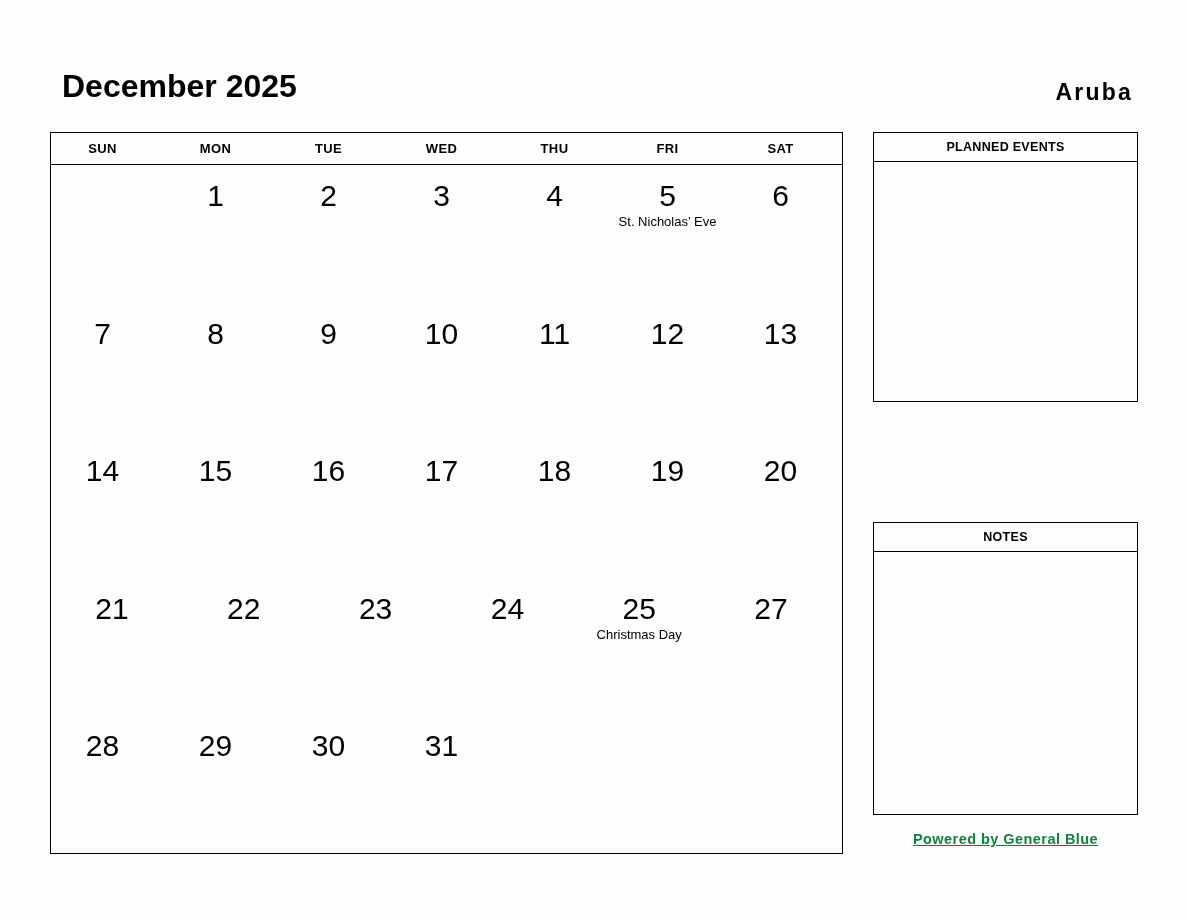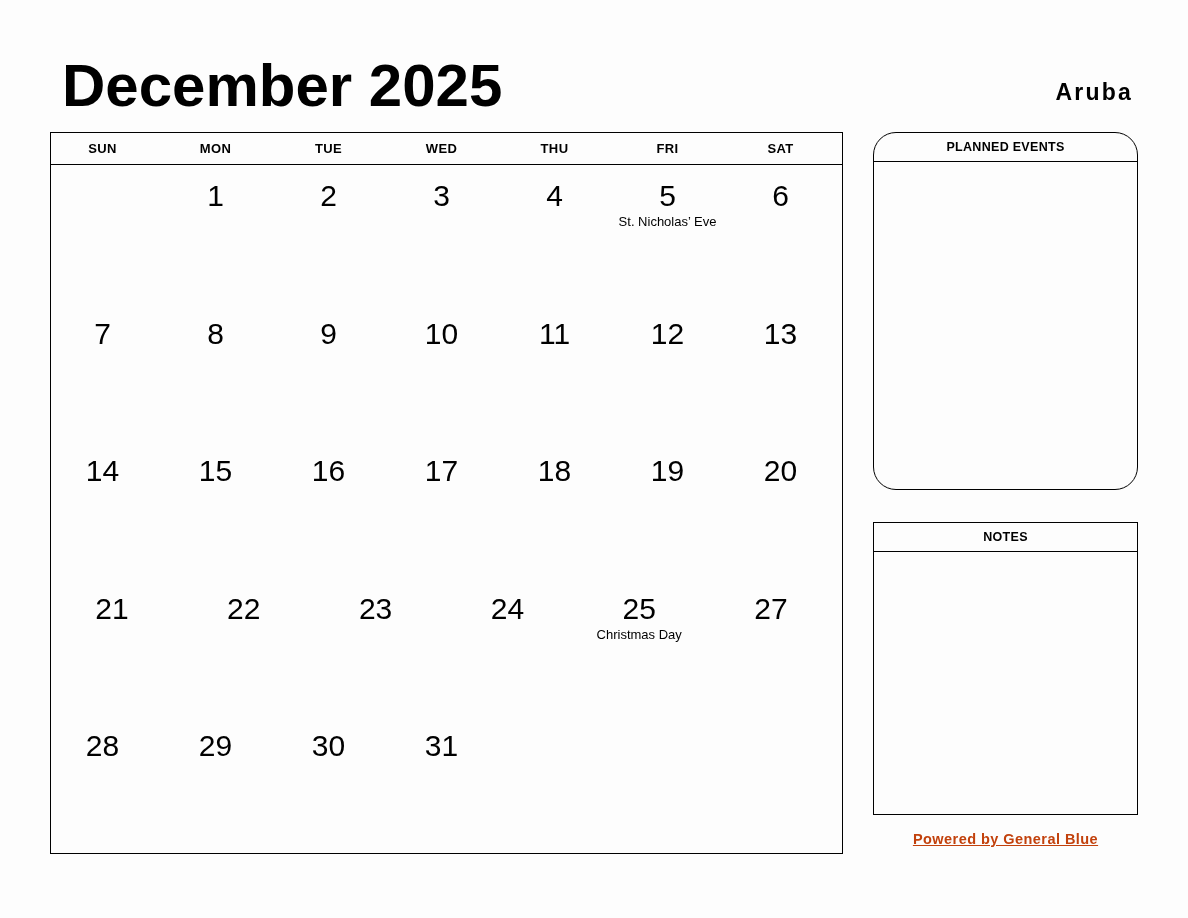--- a/index.html
+++ b/index.html
@@ -16,21 +16,21 @@
     width: 1188px;
     height: 918px;
     background: #fdfdfd;
   }
 
   
   .month-title {
     position: absolute;
     left: 62px;
     top: 60px;
-    font-size: 60px;
+    font-size: 32px;
     font-weight: bold;
     letter-spacing: 0px;
     line-height: 52px;
     white-space: nowrap;
   }
   .region-title {
     position: absolute;
     right: 55px;
     top: 78px;
     font-size: 23px;
@@ -105,21 +105,21 @@
   
   .panel {
     position: absolute;
     left: 873px;
     width: 265px;
     border: 1.6px solid #000;
     background: #fdfdfd;
     display: flex;
     flex-direction: column;
   }
-  .panel-events { top: 132px; height: 358px; border-radius: 23px; }
+  .panel-events { top: 132px; height: 270px; }
   .panel-notes  { top: 522px; height: 293px; }
   .panel-header {
     height: 29px;
     border-bottom: 1.6px solid #000;
     display: flex;
     align-items: center;
     justify-content: center;
     font-size: 12.5px;
     font-weight: bold;
     letter-spacing: 0.3px;
@@ -282,15 +282,15 @@
   <div class="panel panel-events">
     <div class="panel-header">PLANNED EVENTS</div>
     <div class="panel-body"></div>
   </div>
 
   <div class="panel panel-notes">
     <div class="panel-header">NOTES</div>
     <div class="panel-body"></div>
   </div>
 
-  <a class="footer-link" style="color: #c2410c;">Powered by General Blue</a>
+  <a class="footer-link" style="color: #15803d;">Powered by General Blue</a>
 
 </div>
 
 </body></html>

